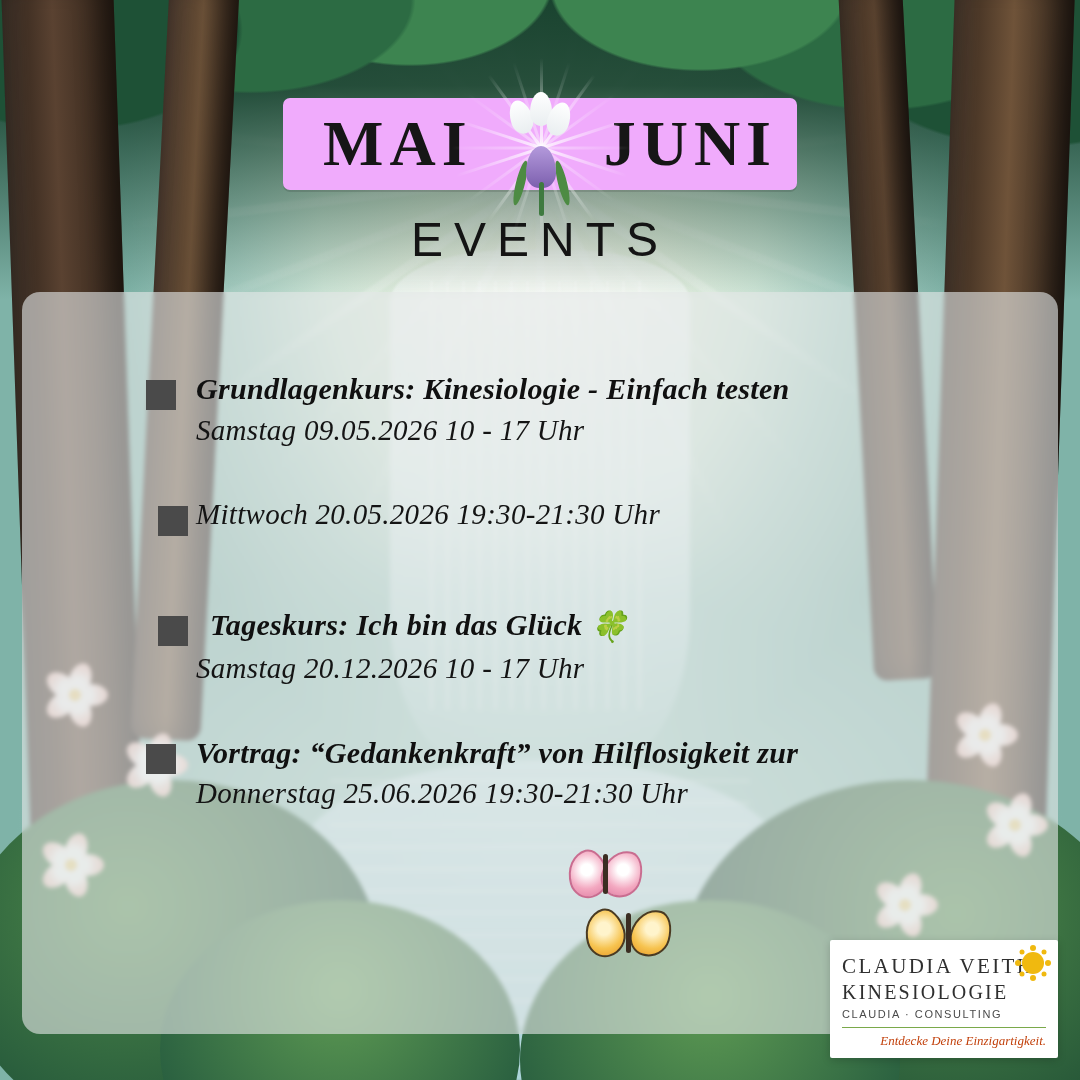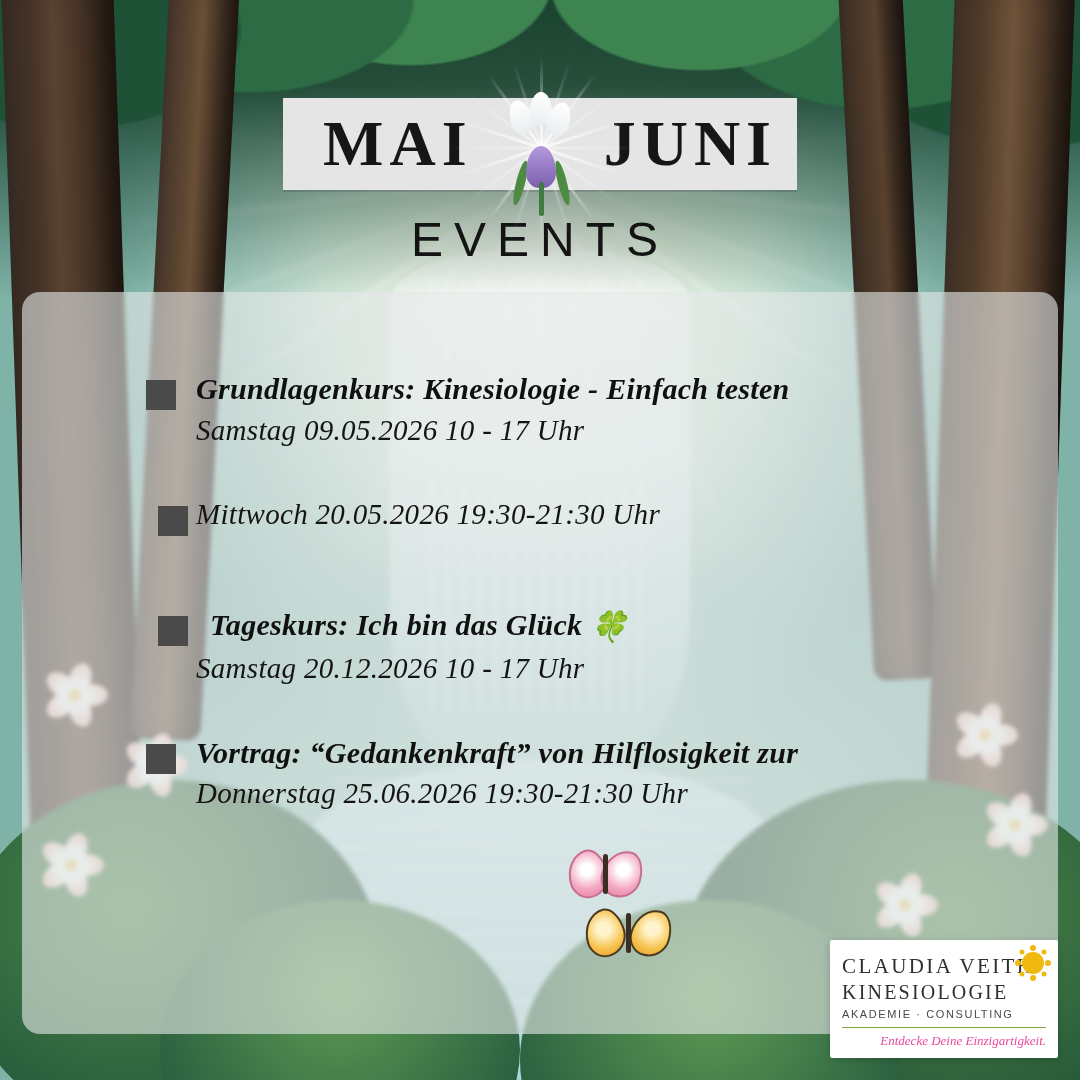--- a/index.html
+++ b/index.html
@@ -132,22 +132,23 @@
     margin: -6px 0 0 -6px;
     border-radius: 50%;
     background: #f6d98c;
   }
 
   
   .title-bar {
     position: absolute;
     left: 283px; top: 98px;
     width: 514px; height: 92px;
-    background: #e5e5e5;
+    background: #f0abfc;
     box-shadow: 0 2px 0 rgba(0,0,0,.12);
+    border-radius: 7px;
   }
   .title-bar .month {
     position: absolute;
     top: 50%;
     transform: translateY(-50%);
     font-family: "Liberation Serif", serif;
     font-weight: bold;
     font-size: 64px;
     letter-spacing: 6px;
     color: #161616;
@@ -339,21 +340,21 @@
   }
   .logo .rule {
     height: 1px;
     background: #7aa94a;
     margin: 7px 0 5px 0;
   }
   .logo .claim {
     font-family: "Liberation Serif", serif;
     font-style: italic;
     font-size: 13px;
-    color: #ec4899;
+    color: #c2410c;
     text-align: right;
   }
 </style>
 </head>
 <body>
 
 <div class="poster">
 
   <div class="bg-sky"></div>
   <div class="bg-hills"></div>
@@ -533,18 +534,18 @@
   <div class="butterfly bf-pink">
     <div class="wing l"></div>
       <div class="wing r"></div>
       <div class="body"></div>
   </div>
 
   <div class="logo">
     <div class="sun"></div>
     <div class="name">CLAUDIA VEITH</div>
     <div class="sub">KINESIOLOGIE</div>
-    <div class="sub2">AKADEMIE · CONSULTING</div>
+    <div class="sub2">CLAUDIA · CONSULTING</div>
     <div class="rule"></div>
     <div class="claim">Entdecke Deine Einzigartigkeit.</div>
   </div>
 
 </div>
 
 </body></html>

